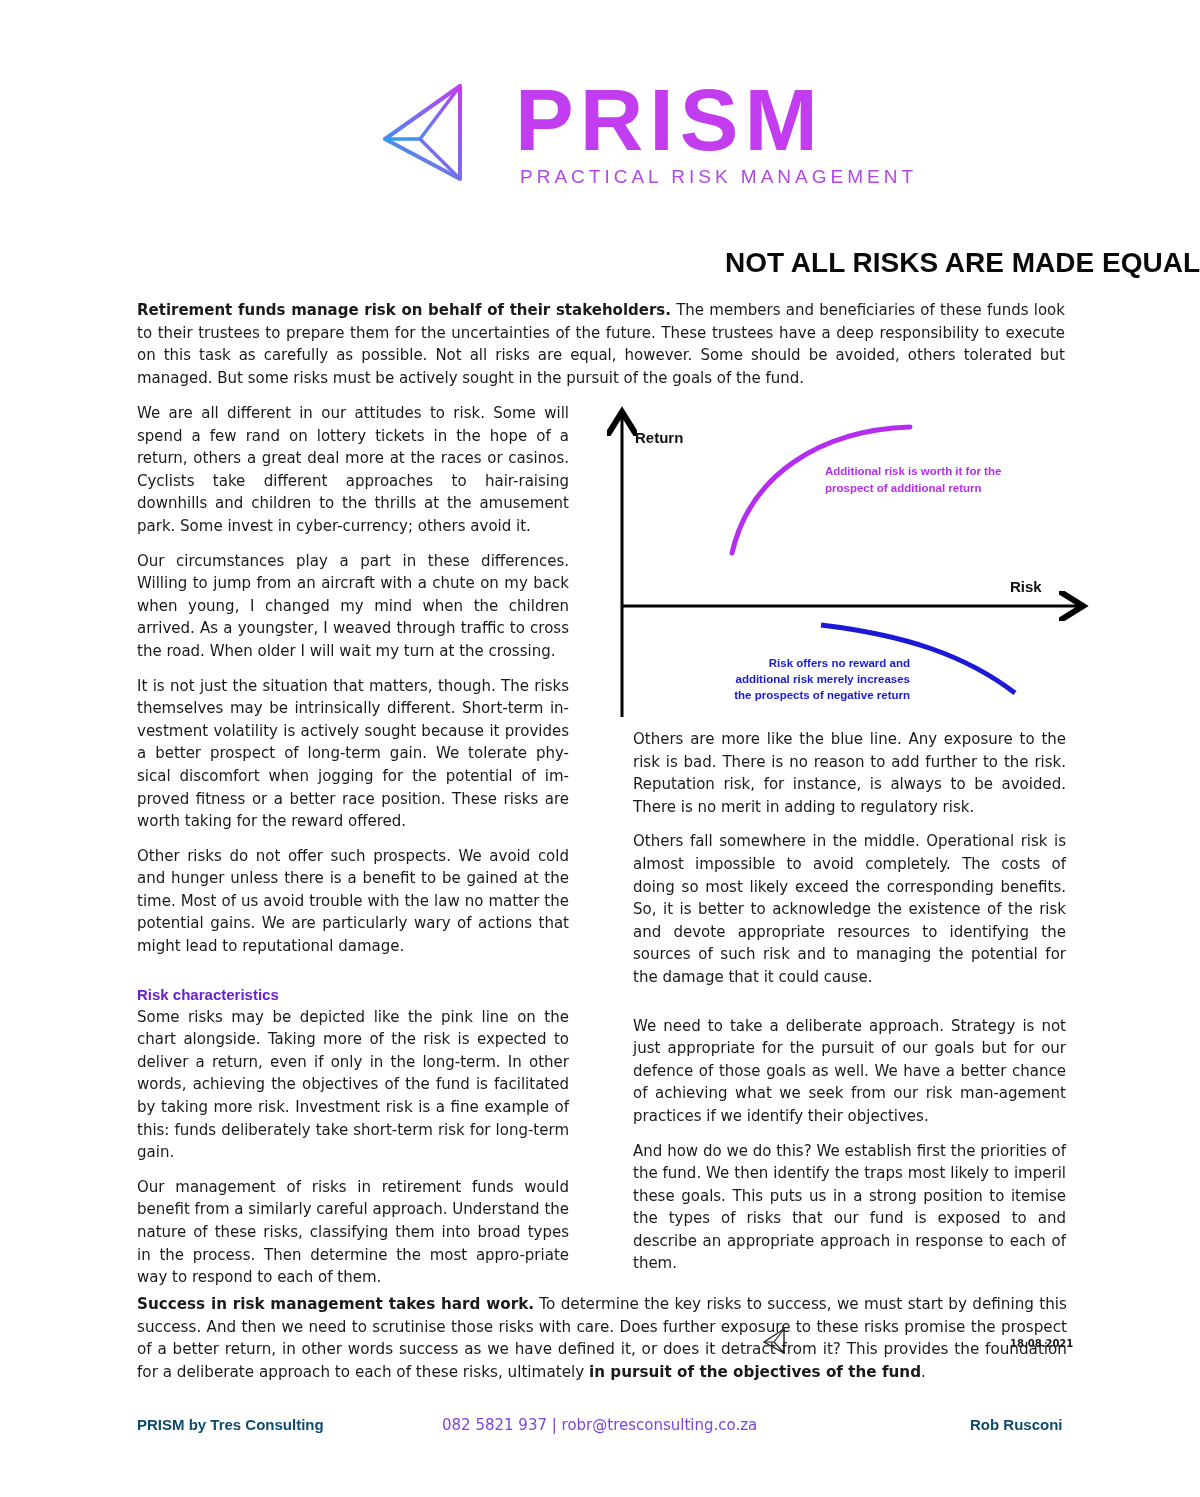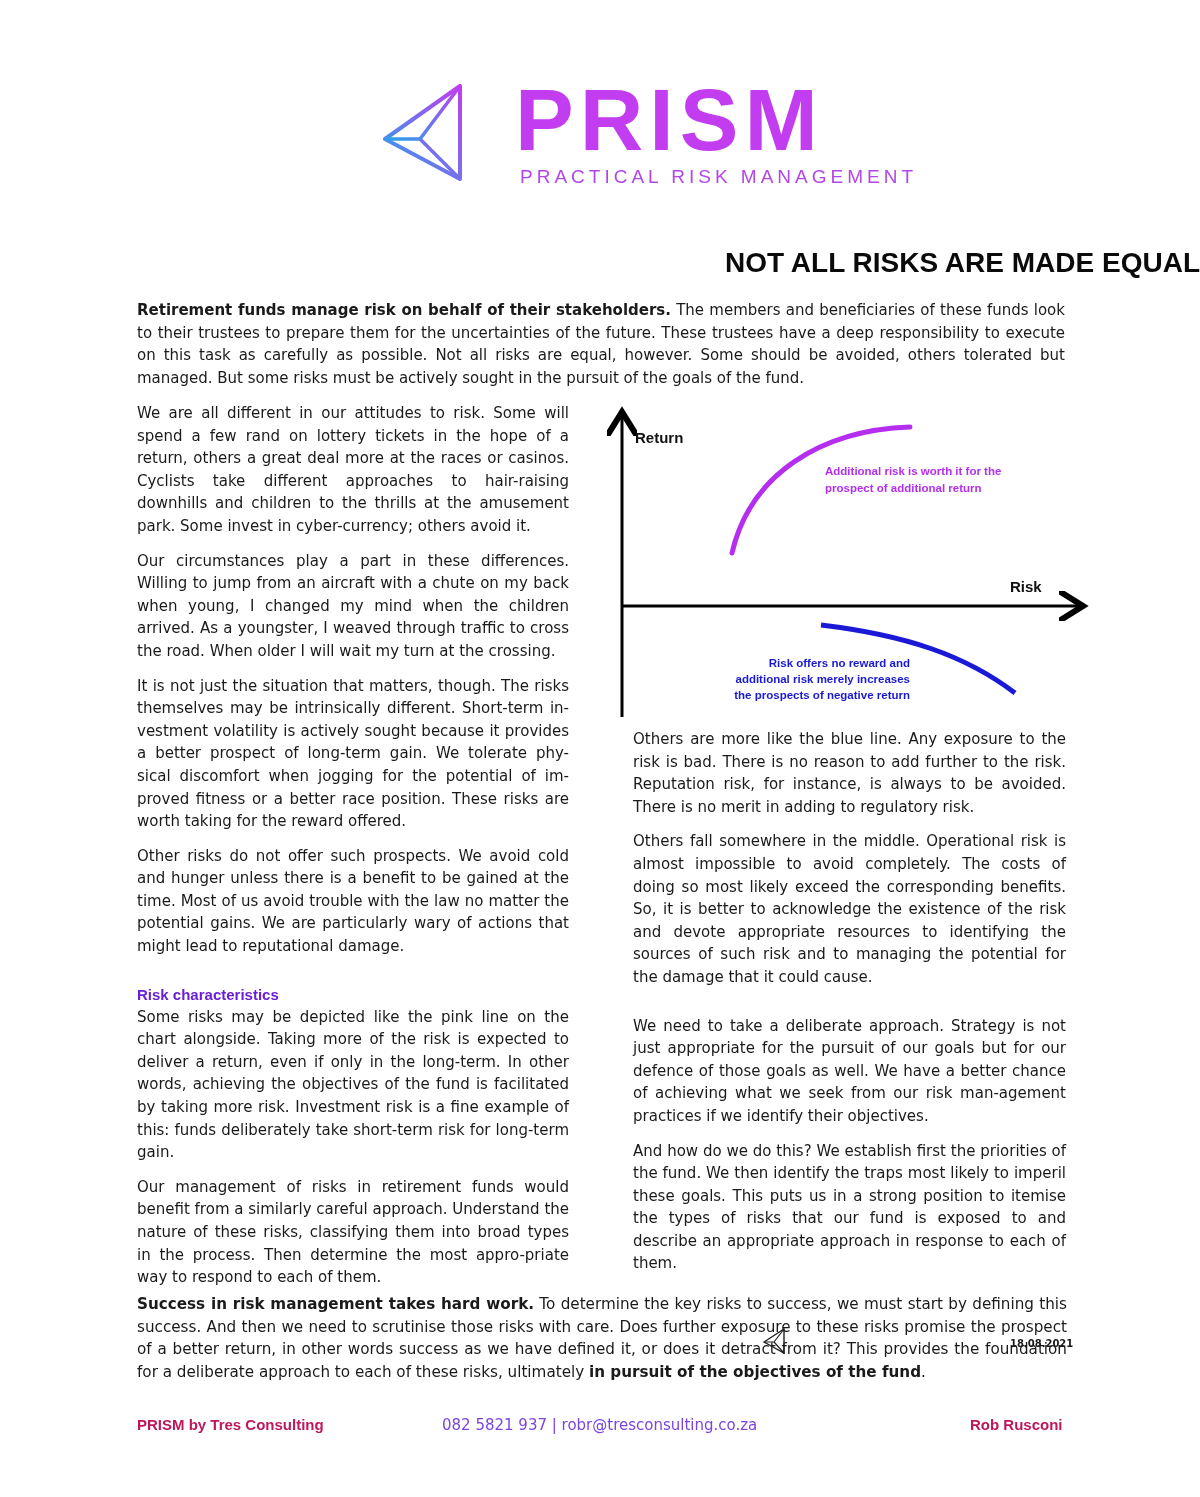--- a/index.html
+++ b/index.html
@@ -14,21 +14,21 @@
   .col-left { position: absolute; left: 137px; top: 402px; width: 432px; }
   .col-right { position: absolute; left: 633px; top: 728px; width: 433px; }
   .col-left .p, .col-right .p { margin-bottom: 12px; }
   .h { font-family: "Liberation Sans", sans-serif; font-weight: bold; font-size: 15px; color: #6a1fd6; margin: 0; line-height: 22px; }
   .gap { height: 14px; }
   .chart { position: absolute; left: 605px; top: 405px; width: 490px; height: 320px; }
   .closing { position: absolute; left: 137px; top: 1293px; width: 930px; }
   .closing .p { font-size: 15.2px; }
   .date { position: absolute; left: 1010px; top: 1338px; font-size: 10px; font-weight: bold; color: #1a1a1a; }
   .small-mark { position: absolute; left: 762px; top: 1327px; }
-  .footer { position: absolute; top: 1416px; font-size: 15px; color: #be185d; }
+  .footer { position: absolute; top: 1416px; font-size: 15px; color: #0c4a6e; }
   .f-left { left: 137px; font-family: "Liberation Sans", sans-serif; font-weight: bold; }
   .f-mid { left: 442px; color: #7a44e0; }
   .f-right { left: 970px; font-family: "Liberation Sans", sans-serif; font-weight: bold; }
   b { font-weight: bold; }
 </style>
 </head>
 <body>
 
 <div class="logo">
   <svg class="logo-mark" width="90" height="100" viewBox="0 0 90 100">

